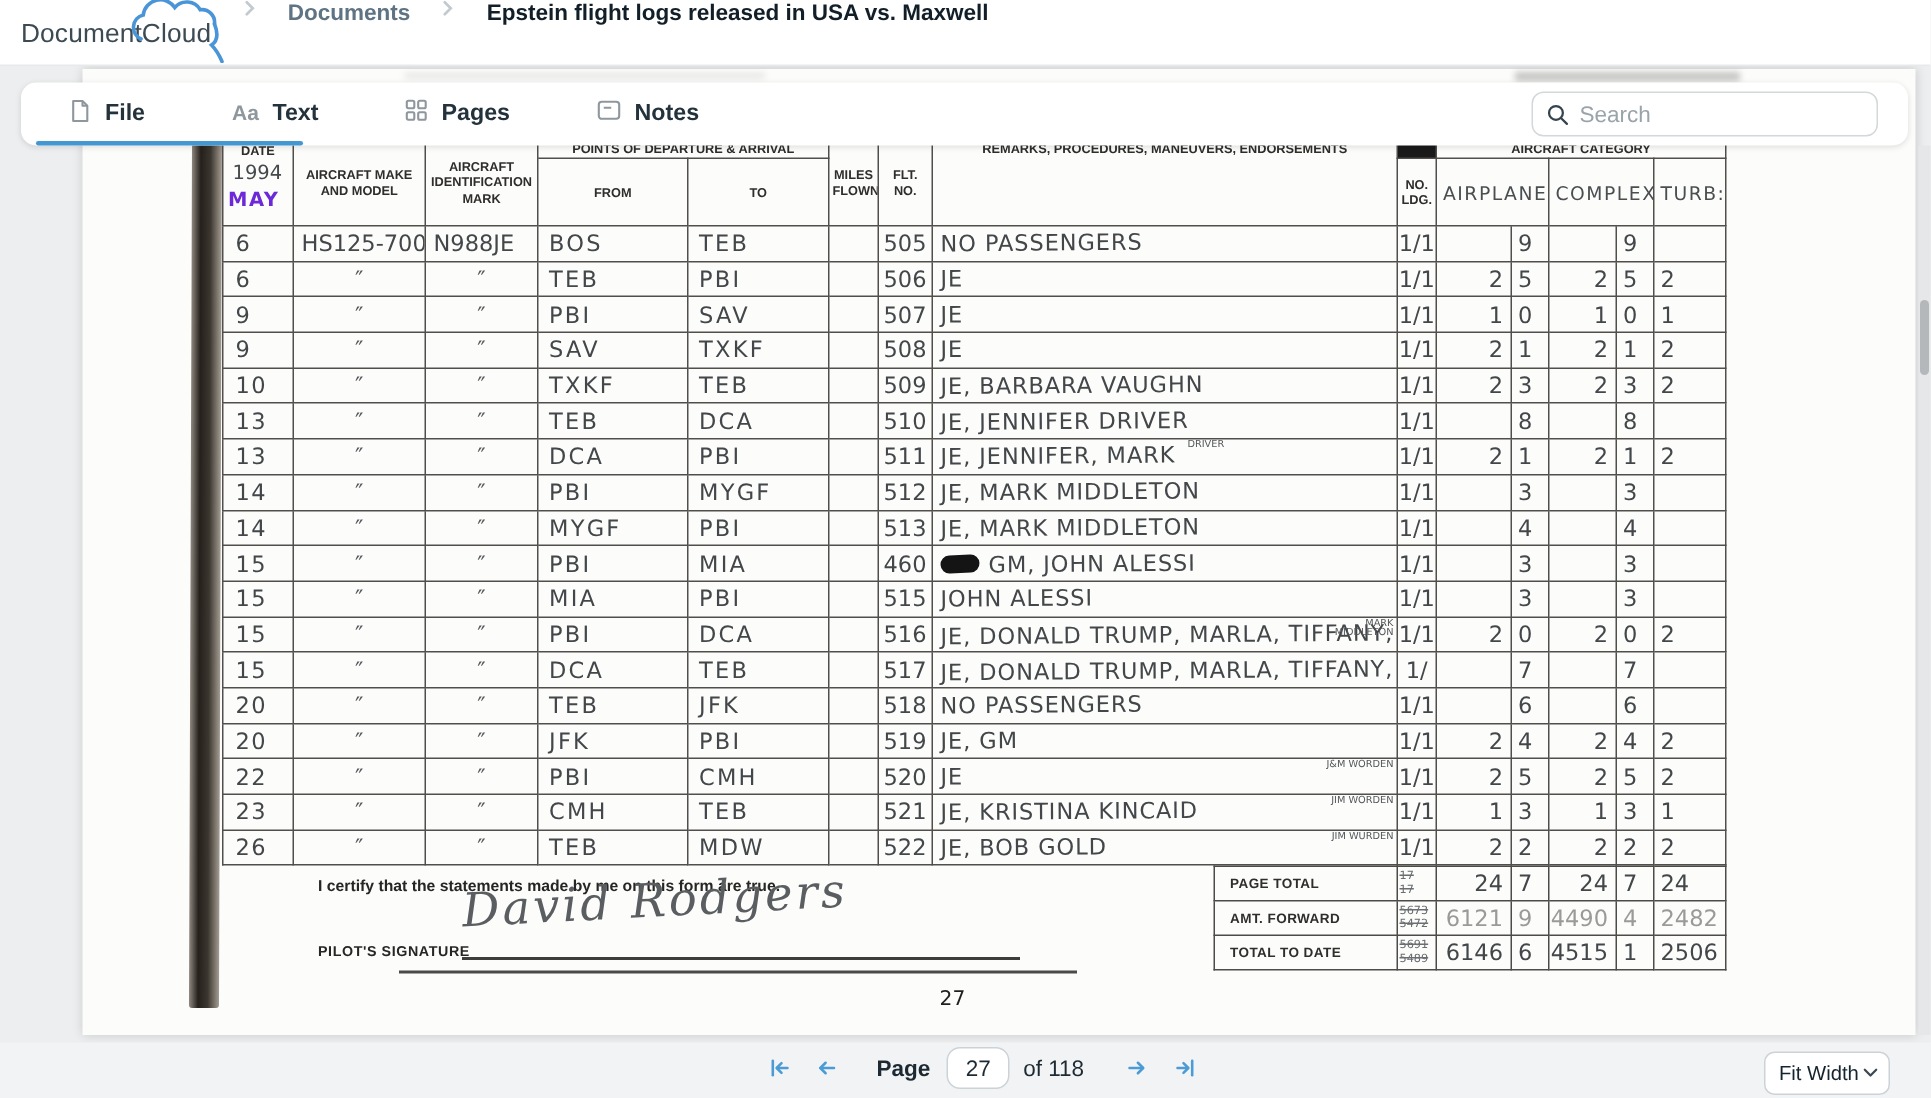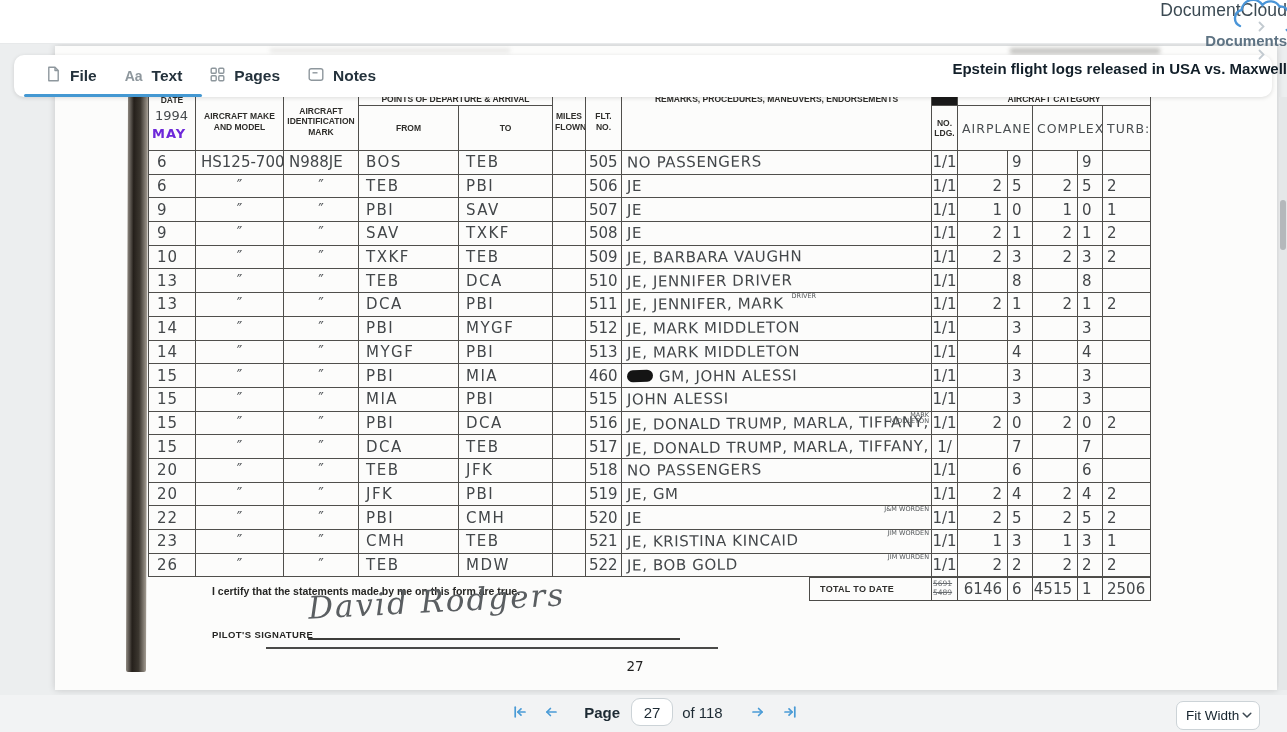--- a/index.html
+++ b/index.html
@@ -2,21 +2,21 @@
 <html><head>
 <meta charset="utf-8">
 <style>
   * { box-sizing: border-box; margin: 0; padding: 0; }
   html,body { width:1287px; height:732px; overflow:hidden;
     font-family:"Liberation Sans", sans-serif; background:#eceeef; }
 
   
   .app-header { position:absolute; left:0; top:0; width:1287px; height:44px;
     background:#ffffff; border-bottom:1px solid #e7e9ea; z-index:20;
-    display:flex; align-items:flex-end;flex-direction:column; }
+    display:flex; align-items:flex-start; }
   .logo-wrap { position:relative; margin-left:14px; height:44px; display:flex; align-items:center; }
   .logo-text { font-size:17.5px; font-weight:500; color:#3c4a53; letter-spacing:0.1px; }
   .logo-cloud { position:absolute; left:66px; top:0px; pointer-events:none; }
   .crumb-sep { margin:0 22px; display:flex; align-items:center; }
   .crumb-link { font-size:15px; font-weight:600; color:#5e7383; cursor:pointer; }
   .doc-title { font-size:15px; font-weight:700; color:#121f29; }
 
   
   .viewer { position:absolute; left:0; top:44px; width:1287px; height:651px; background:#eceeef; }
   .page { position:absolute; left:55px; top:2px; width:1222px; height:644px;
@@ -24,21 +24,21 @@
   .smudge { position:absolute; background:#8e8d89; filter:blur(2px); opacity:0.5; }
 
   .spine { position:absolute; left:72px; top:48px; width:20px; height:578px;
     background:linear-gradient(90deg,#8e8880 0%, #25201b 30%, #3b362f 62%, #a39c92 100%);
     border-radius:2px; transform:rotate(0.2deg); }
 
   
   .toolbar { position:absolute; left:14px; top:55px; width:1258px; height:42px;
     background:#ffffff; border-radius:10px; box-shadow:0 1px 4px rgba(0,0,0,0.13);
     z-index:10; display:flex; align-items:center; }
-  .tabs { display:flex; align-items:center; gap:28px; padding-left:32px; }
+  .tabs { display:flex; align-items:center; gap:58px; padding-left:32px; }
   .tab { display:flex; align-items:center; gap:9px; cursor:pointer; }
   .tab-label { font-size:15.5px; font-weight:600; color:#24323c; }
   .tab-aa { font-size:14px; font-weight:600; color:#8e979d; }
   .active-underline { position:absolute; left:10px; bottom:0px; width:178px; height:3px;
     background:#4498d2; border-radius:2px; }
   .searchbox { position:absolute; right:20px; top:6px; width:231px; height:30px;
     border:1px solid #d3d8db; border-radius:8px; background:#fff;
     display:flex; align-items:center; padding-left:9px; }
   .searchbox input { border:none; outline:none; font-size:15px; color:#333;
     font-family:"Liberation Sans",sans-serif; width:180px; margin-left:7px; background:transparent; }
@@ -494,20 +494,44 @@
         <col style="width:122px">
           <col style="width:26px">
           <col style="width:50px">
         <col style="width:25px">
           <col style="width:45px">
           <col style="width:25px">
           <col style="width:48px">
       </colgroup>
       <tbody id="totals-body">
           <tr>
+            <td class="t-label">PAGE TOTAL</td>
+            <td class="struck-cell">
+              <div class="struck">17</div>
+              <div class="struck">17</div>
+            </td>
+            <td class="hw num-r">24</td>
+            <td class="hw num-l">7</td>
+            <td class="hw num-r">24</td>
+            <td class="hw num-l">7</td>
+            <td class="hw num-l">24</td>
+          </tr>
+          <tr>
+            <td class="t-label">AMT. FORWARD</td>
+            <td class="struck-cell">
+              <div class="struck">5673</div>
+              <div class="struck">5472</div>
+            </td>
+            <td class="hw num-r pencil">6121</td>
+            <td class="hw num-l pencil">9</td>
+            <td class="hw num-r pencil">4490</td>
+            <td class="hw num-l pencil">4</td>
+            <td class="hw num-l pencil">2482</td>
+          </tr>
+          <tr>
             <td class="t-label">TOTAL TO DATE</td>
             <td class="struck-cell">
               <div class="struck">5691</div>
               <div class="struck">5489</div>
             </td>
             <td class="hw num-r">6146</td>
             <td class="hw num-l">6</td>
             <td class="hw num-r">4515</td>
             <td class="hw num-l">1</td>
             <td class="hw num-l">2506</td>
@@ -554,20 +578,27 @@
       </div>
       <div class="tab">
         <span><svg width="16" height="15" viewBox="0 0 16 15" fill="none" stroke="#8e979d" stroke-width="1.4">
             <rect x="1.2" y="1.8" width="13.6" height="11.4" rx="2"></rect>
             <line x1="4.5" y1="5.8" x2="9.5" y2="5.8"></line>
           </svg></span>
         <span class="tab-label">Notes</span>
       </div>
     </div>
   <div class="active-underline"></div>
+  <div class="searchbox">
+    <svg width="15" height="15" viewBox="0 0 15 15">
+      <circle cx="6.3" cy="6.3" r="4.6" fill="none" stroke="#35434c" stroke-width="1.5"></circle>
+      <line x1="9.8" y1="9.8" x2="13.6" y2="13.6" stroke="#35434c" stroke-width="1.5" stroke-linecap="round"></line>
+    </svg>
+    <input type="text" placeholder="Search" style="">
+  </div>
 </div>
 
 <div class="footerbar">
   <div class="pager">
     <span class="nav-btn nav-first">
       <svg width="16" height="16" viewBox="0 0 16 16" fill="none" stroke="#4a9bd6" stroke-width="1.7" stroke-linecap="round" stroke-linejoin="round">
         <path d="M3.2 3.2 V12.8"></path>
           <path d="M13 8 H6"></path>
           <path d="M9 4.8 L5.8 8 L9 11.2"></path>
       </svg>

